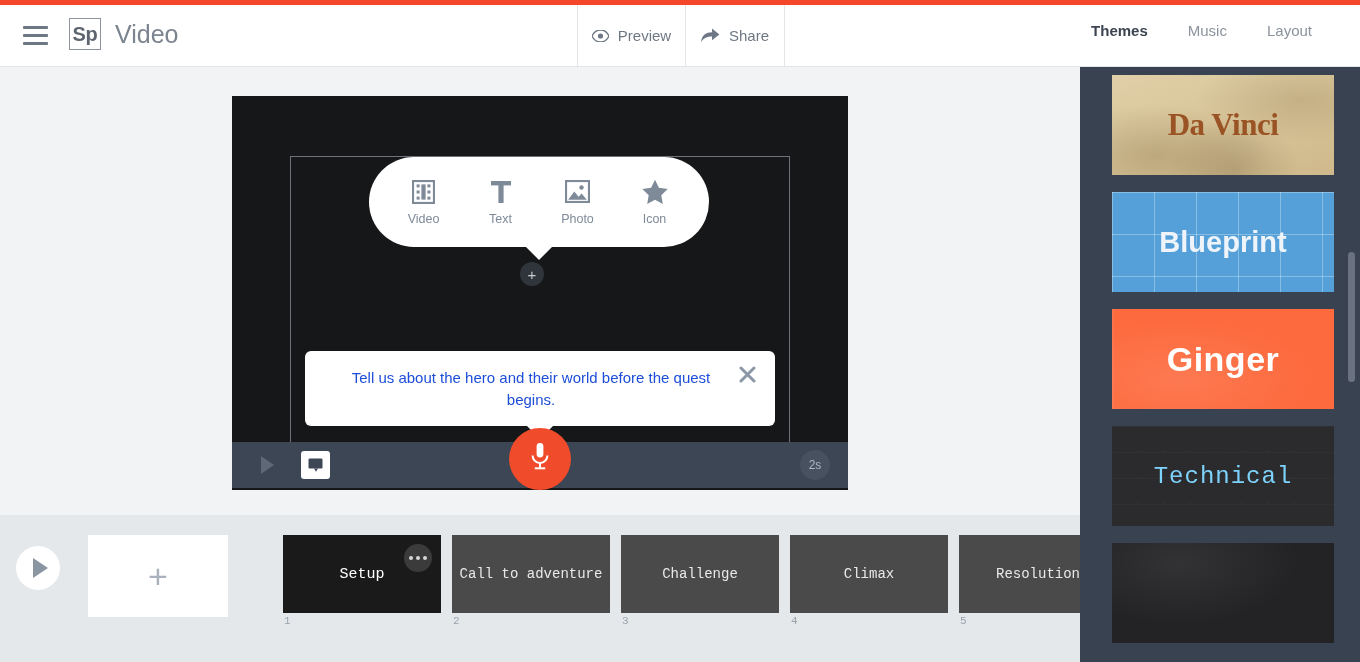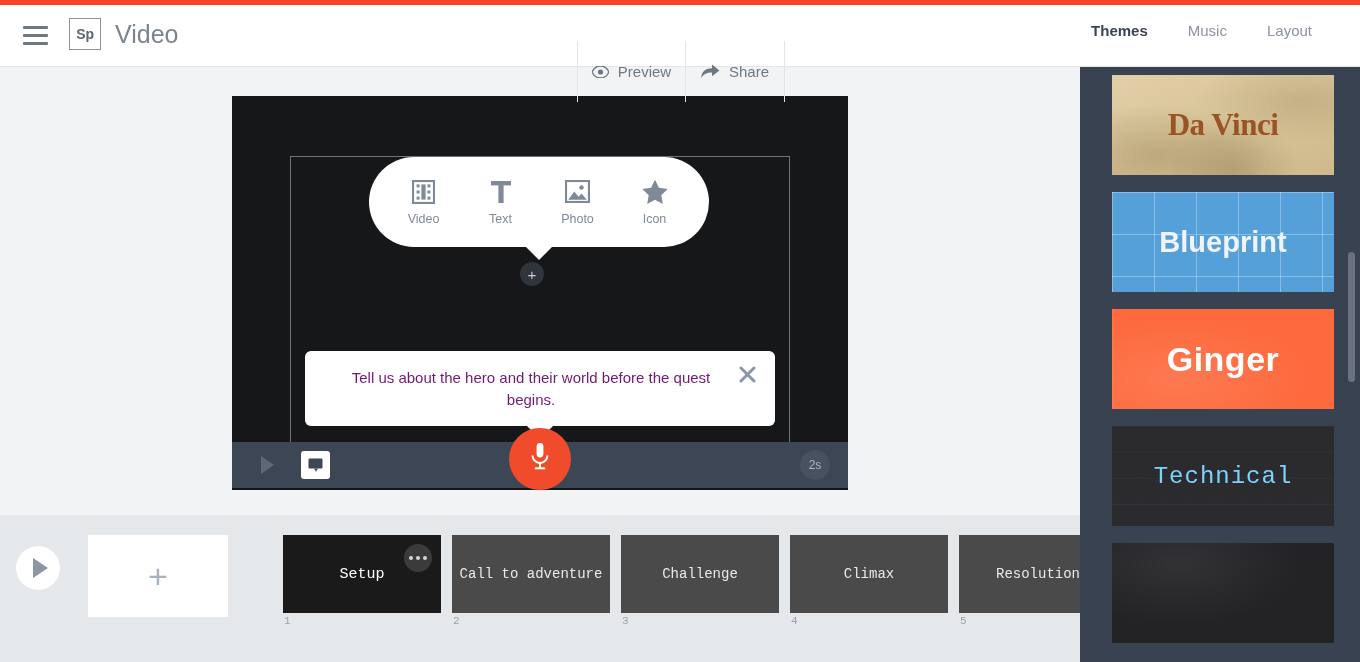--- a/index.html
+++ b/index.html
@@ -26,32 +26,32 @@
   }
   .hamburger span{
     display:block; height:2.5px; background:#6d7885; border-radius:1px;
     margin-bottom:5.5px;
   }
   .brand{
     position:absolute; left:69px; top:13px; display:flex; align-items:center;
   }
   .sp-logo{
     width:32px; height:32px; border:1.6px solid #8c939c;
-    color:#5d656f; font-size:14px; font-weight:600;
+    color:#5d656f; font-size:20px; font-weight:600;
     display:flex; align-items:center; justify-content:center;
     letter-spacing:-.3px;
   }
   .brand-title{
     margin-left:14px; font-size:25px; color:#7b848f; font-weight:400;
   }
   .hdr-btn{
     position:absolute; top:0; height:61px;
     display:flex; align-items:center; justify-content:center;
     gap:9px; font-size:15px; color:#6e7884; cursor:pointer;
-    border-left:1px solid #e3e5e8; border-right:1px solid #e3e5e8;margin-top:36px;
+    border-left:1px solid #e3e5e8; border-right:1px solid #e3e5e8;
   }
   #btn-preview{ left:577px; width:109px; }
   #btn-share{ left:686px; width:99px; border-left:none; }
   .hdr-btn svg{ display:block; }
   .hdr-tabs{
     position:absolute; right:28px; top:0; height:50px;
     display:flex; align-items:center; gap:0;
   }
   .hdr-tab{
     font-size:15px; color:#8b939e; cursor:pointer; padding:0 20px;
@@ -106,21 +106,21 @@
   }
   .prompt-bubble:after{
     content:""; position:absolute; bottom:-13px; left:50%;
     margin-left:-14px; width:0; height:0;
     border-left:14px solid transparent; border-right:14px solid transparent;
     border-top:14px solid #ffffff;
   }
   .prompt-text{
     position:absolute; left:40px; top:0; width:372px; height:75px;
     display:flex; align-items:center; justify-content:center;
-    text-align:center; font-size:15px; color:#701a75; line-height:1.45;
+    text-align:center; font-size:15px; color:#1d4ed8; line-height:1.45;
   }
   .prompt-close{
     position:absolute; right:17px; top:12px; width:22px; height:22px;
     cursor:pointer; color:#8b97a6;
     display:flex; align-items:center; justify-content:center;
   }
 
   
   .canvas-bar{
     position:absolute; left:0; bottom:2px; width:616px; height:46px;

